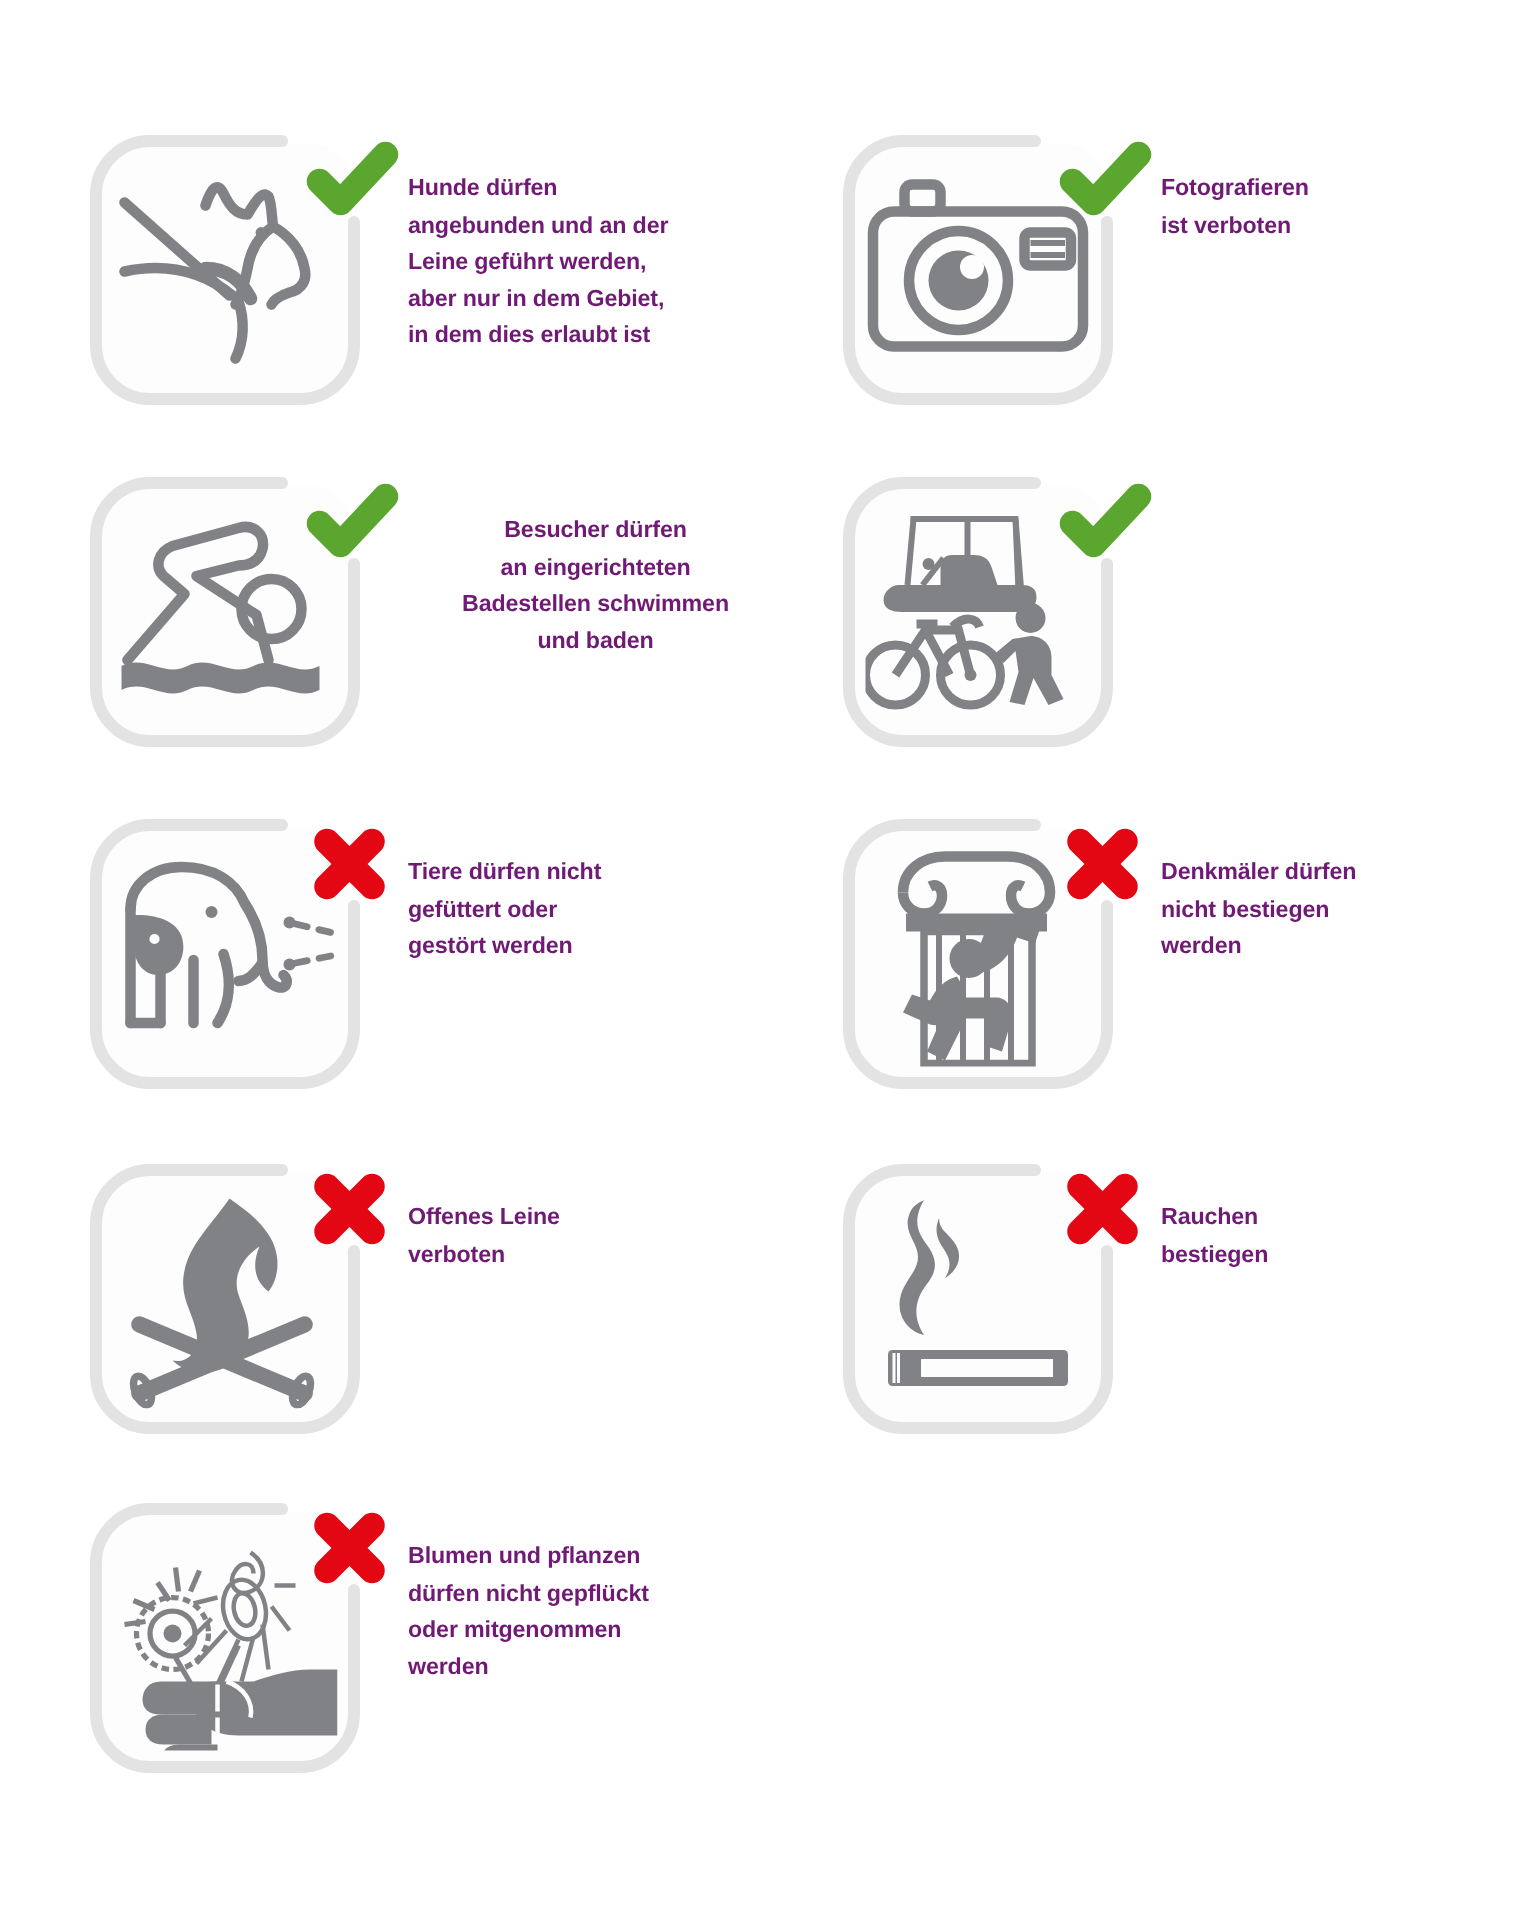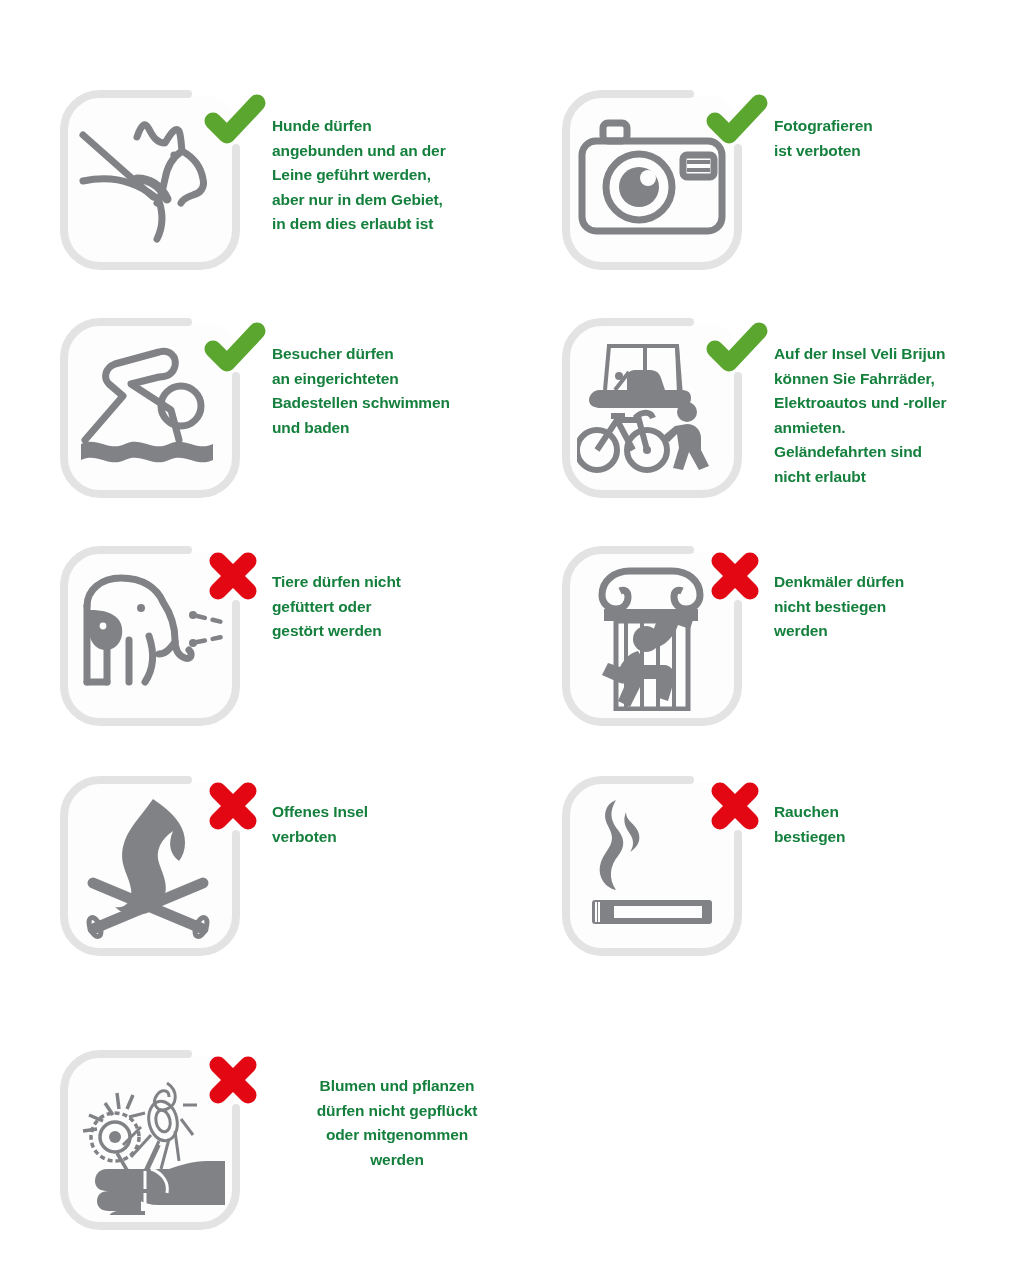--- a/index.html
+++ b/index.html
@@ -83,21 +83,21 @@
   
   .rule-caption {
     position: absolute;
     left: 216px;
     top: 28px;
     width: 250px;
     font-family: "Liberation Sans", sans-serif;
     font-size: 15.5px;
     font-weight: bold;
     line-height: 24.6px;
-    color: #15803d;
+    color: #701a75;
     letter-spacing: -0.1px;
     white-space: pre-line;
   }
 </style>
 </head>
 <body>
 
 <div id="rules-grid">
     <div class="rule-item" style="left: 56px; top: 86px;">
       <div class="icon-card">
@@ -154,21 +154,21 @@
           </svg></div>
         <div class="status-badge">
           <svg width="62" height="56" viewBox="0 0 62 56">
             <path d="M9 29 L23 43 L53 11" fill="none" stroke="#5aa62e" stroke-width="17" stroke-linecap="round" stroke-linejoin="round"></path>
           </svg>
         </div>
       </div>
       <div class="rule-caption">Fotografieren
 ist verboten</div>
     </div>
-    <div class="rule-item" style="left: 56px; top: 314px;">
+    <div class="rule-item" style="left: 56px; top: 314px; text-align: center;">
       <div class="icon-card">
         <div class="card-inner"></div>
         <div class="glyph-wrap">
           <svg width="150" height="128" viewBox="0 0 150 128">
             <g fill="none" stroke="#808285" stroke-width="7" stroke-linecap="round" stroke-linejoin="round">
               <path d="M10 96 L48 52 L34 40 C28 34 30 24 40 20 L84 8 C94 5 102 12 100 22 C98 30 92 33 84 33 L56 40 L96 66 L104 96"></path>
               <circle cx="106" cy="62" r="20"></circle>
             </g>
             <path d="M6 100 C22 92 34 108 50 100 C66 92 78 108 94 100 C110 92 122 108 138 100 L138 116 C122 124 110 108 94 116 C78 124 66 108 50 116 C34 124 22 108 6 116 Z" fill="#808285"></path>
           </svg>
@@ -216,26 +216,20 @@
         </div>
         <div class="card-frame"><svg width="188" height="188" viewBox="0 0 188 188" aria-hidden="true">
             <path d="M132 8 H44 A36 36 0 0 0 8 44 V144 A36 36 0 0 0 44 180 H144 A36 36 0 0 0 180 144 V62" fill="none" stroke="#e3e3e3" stroke-width="8" stroke-linecap="round"></path>
           </svg></div>
         <div class="status-badge">
           <svg width="62" height="56" viewBox="0 0 62 56">
             <path d="M9 29 L23 43 L53 11" fill="none" stroke="#5aa62e" stroke-width="17" stroke-linecap="round" stroke-linejoin="round"></path>
           </svg>
         </div>
       </div>
-      <div class="rule-caption">Auf der Insel Veli Brijun
-können Sie Fahrräder,
-Elektroautos und -roller
-anmieten.
-Geländefahrten sind
-nicht erlaubt</div>
     </div>
     <div class="rule-item" style="left: 56px; top: 542px;">
       <div class="icon-card">
         <div class="card-inner"></div>
         <div class="glyph-wrap">
           <svg width="150" height="132" viewBox="0 0 150 132">
             <g fill="none" stroke="#808285" stroke-width="7" stroke-linecap="round" stroke-linejoin="round">
               <path d="M12 36 C12 20 26 8 46 8 C68 8 82 18 88 32 C96 44 100 58 100 70 C100 80 104 86 110 88 C116 90 118 84 114 80"></path>
               <path d="M12 36 L12 112"></path>
               <path d="M32 60 L32 112"></path>
@@ -331,21 +325,21 @@
           </svg></div>
         <div class="status-badge">
           <svg width="62" height="56" viewBox="0 0 62 56">
             <g stroke="#e30613" stroke-width="17" stroke-linecap="round">
               <line x1="14" y1="13" x2="44" y2="43"></line>
               <line x1="44" y1="13" x2="14" y2="43"></line>
             </g>
           </svg>
         </div>
       </div>
-      <div class="rule-caption">Offenes Insel
+      <div class="rule-caption">Offenes Leine
 verboten</div>
     </div>
     <div class="rule-item" style="left: 558px; top: 772px;">
       <div class="icon-card">
         <div class="card-inner"></div>
         <div class="glyph-wrap">
           <svg width="132" height="140" viewBox="0 0 132 140">
             <path d="M30 4 C22 18 26 26 32 34 C38 42 40 50 32 60 C24 70 22 82 30 94 C20 92 12 82 14 70 C16 58 26 52 26 42 C26 32 16 26 20 14 C22 8 26 6 30 4 Z" fill="#808285"></path>
             <path d="M40 16 C36 26 40 32 44 38 C48 44 48 50 44 56 C54 50 56 40 50 32 C46 26 40 24 40 16 Z" fill="#808285"></path>
             <rect x="6" y="104" width="120" height="24" rx="3" fill="#808285"></rect>
@@ -365,21 +359,21 @@
             <g stroke="#e30613" stroke-width="17" stroke-linecap="round">
               <line x1="14" y1="13" x2="44" y2="43"></line>
               <line x1="44" y1="13" x2="14" y2="43"></line>
             </g>
           </svg>
         </div>
       </div>
       <div class="rule-caption">Rauchen
 bestiegen</div>
     </div>
-    <div class="rule-item" style="left: 56px; top: 1046px; text-align: center;">
+    <div class="rule-item" style="left: 56px; top: 998px;">
       <div class="icon-card">
         <div class="card-inner"></div>
         <div class="glyph-wrap">
           <svg width="150" height="150" viewBox="0 0 150 150">
             <g fill="none" stroke="#808285" stroke-width="3.5">
               <path d="M38 50 L30 38"></path>
               <path d="M28 56 L14 50"></path>
               <path d="M44 44 L42 28"></path>
               <path d="M52 44 L58 30"></path>
               <path d="M22 64 L8 66"></path>

